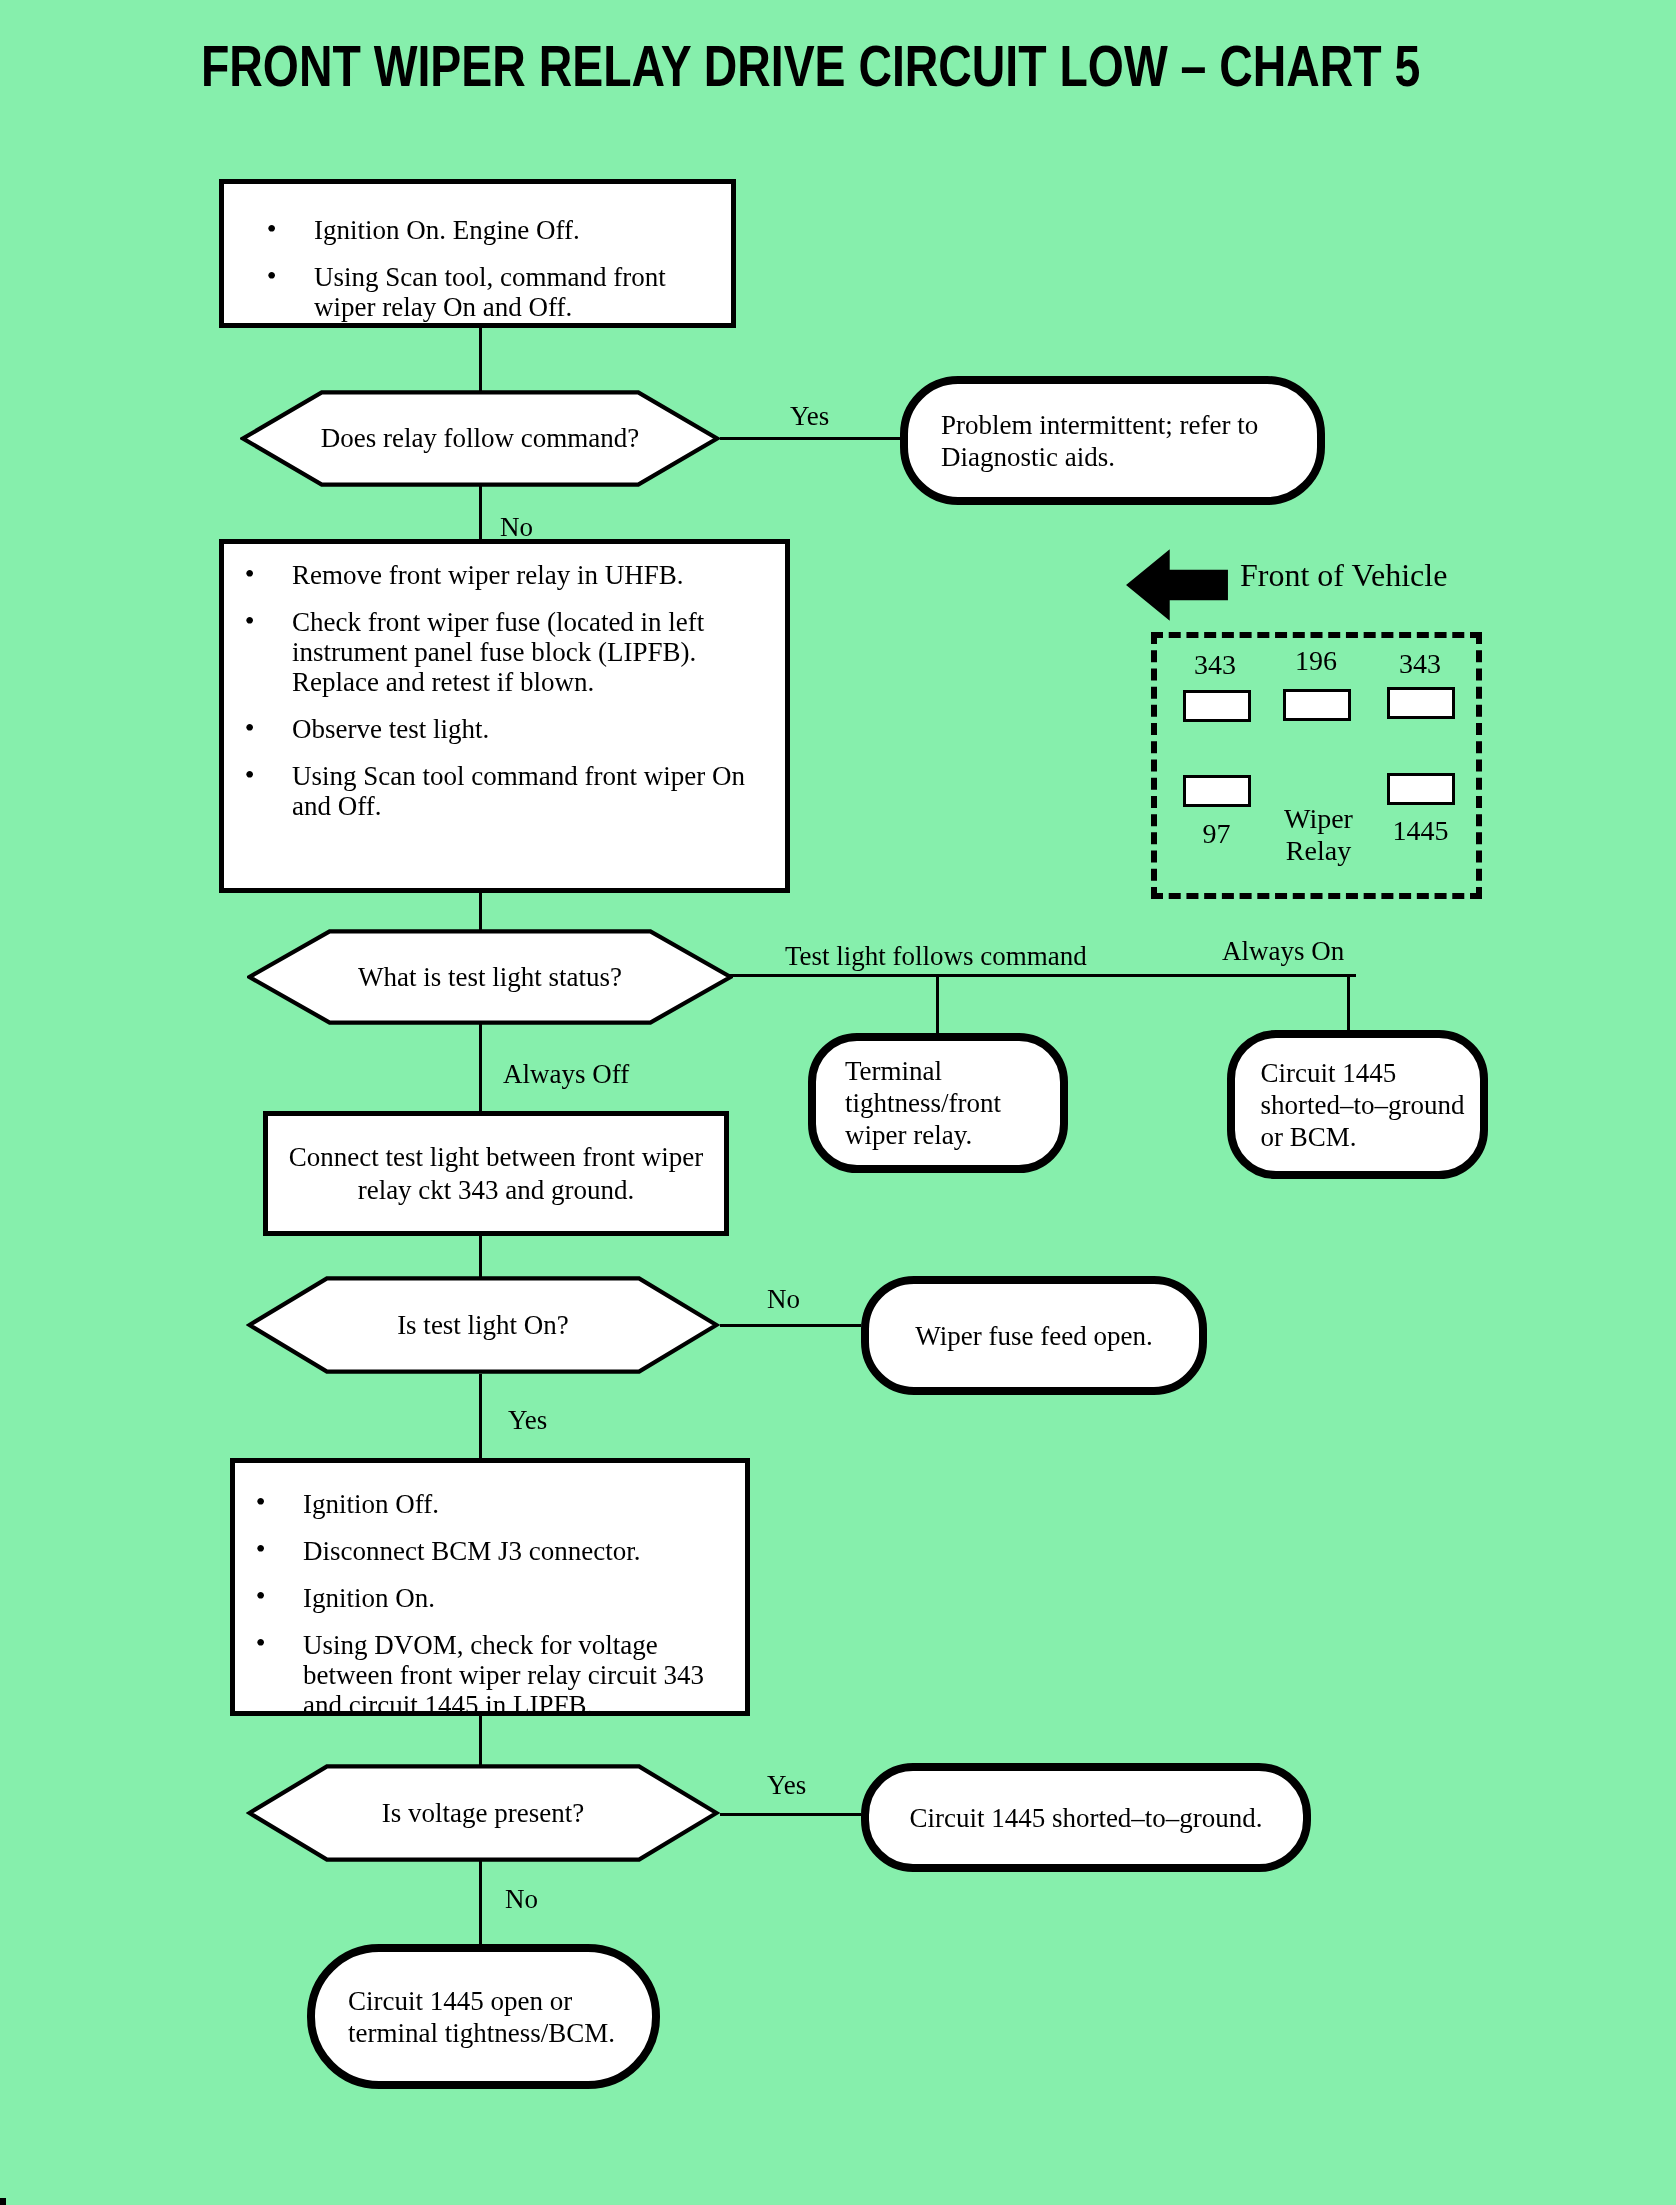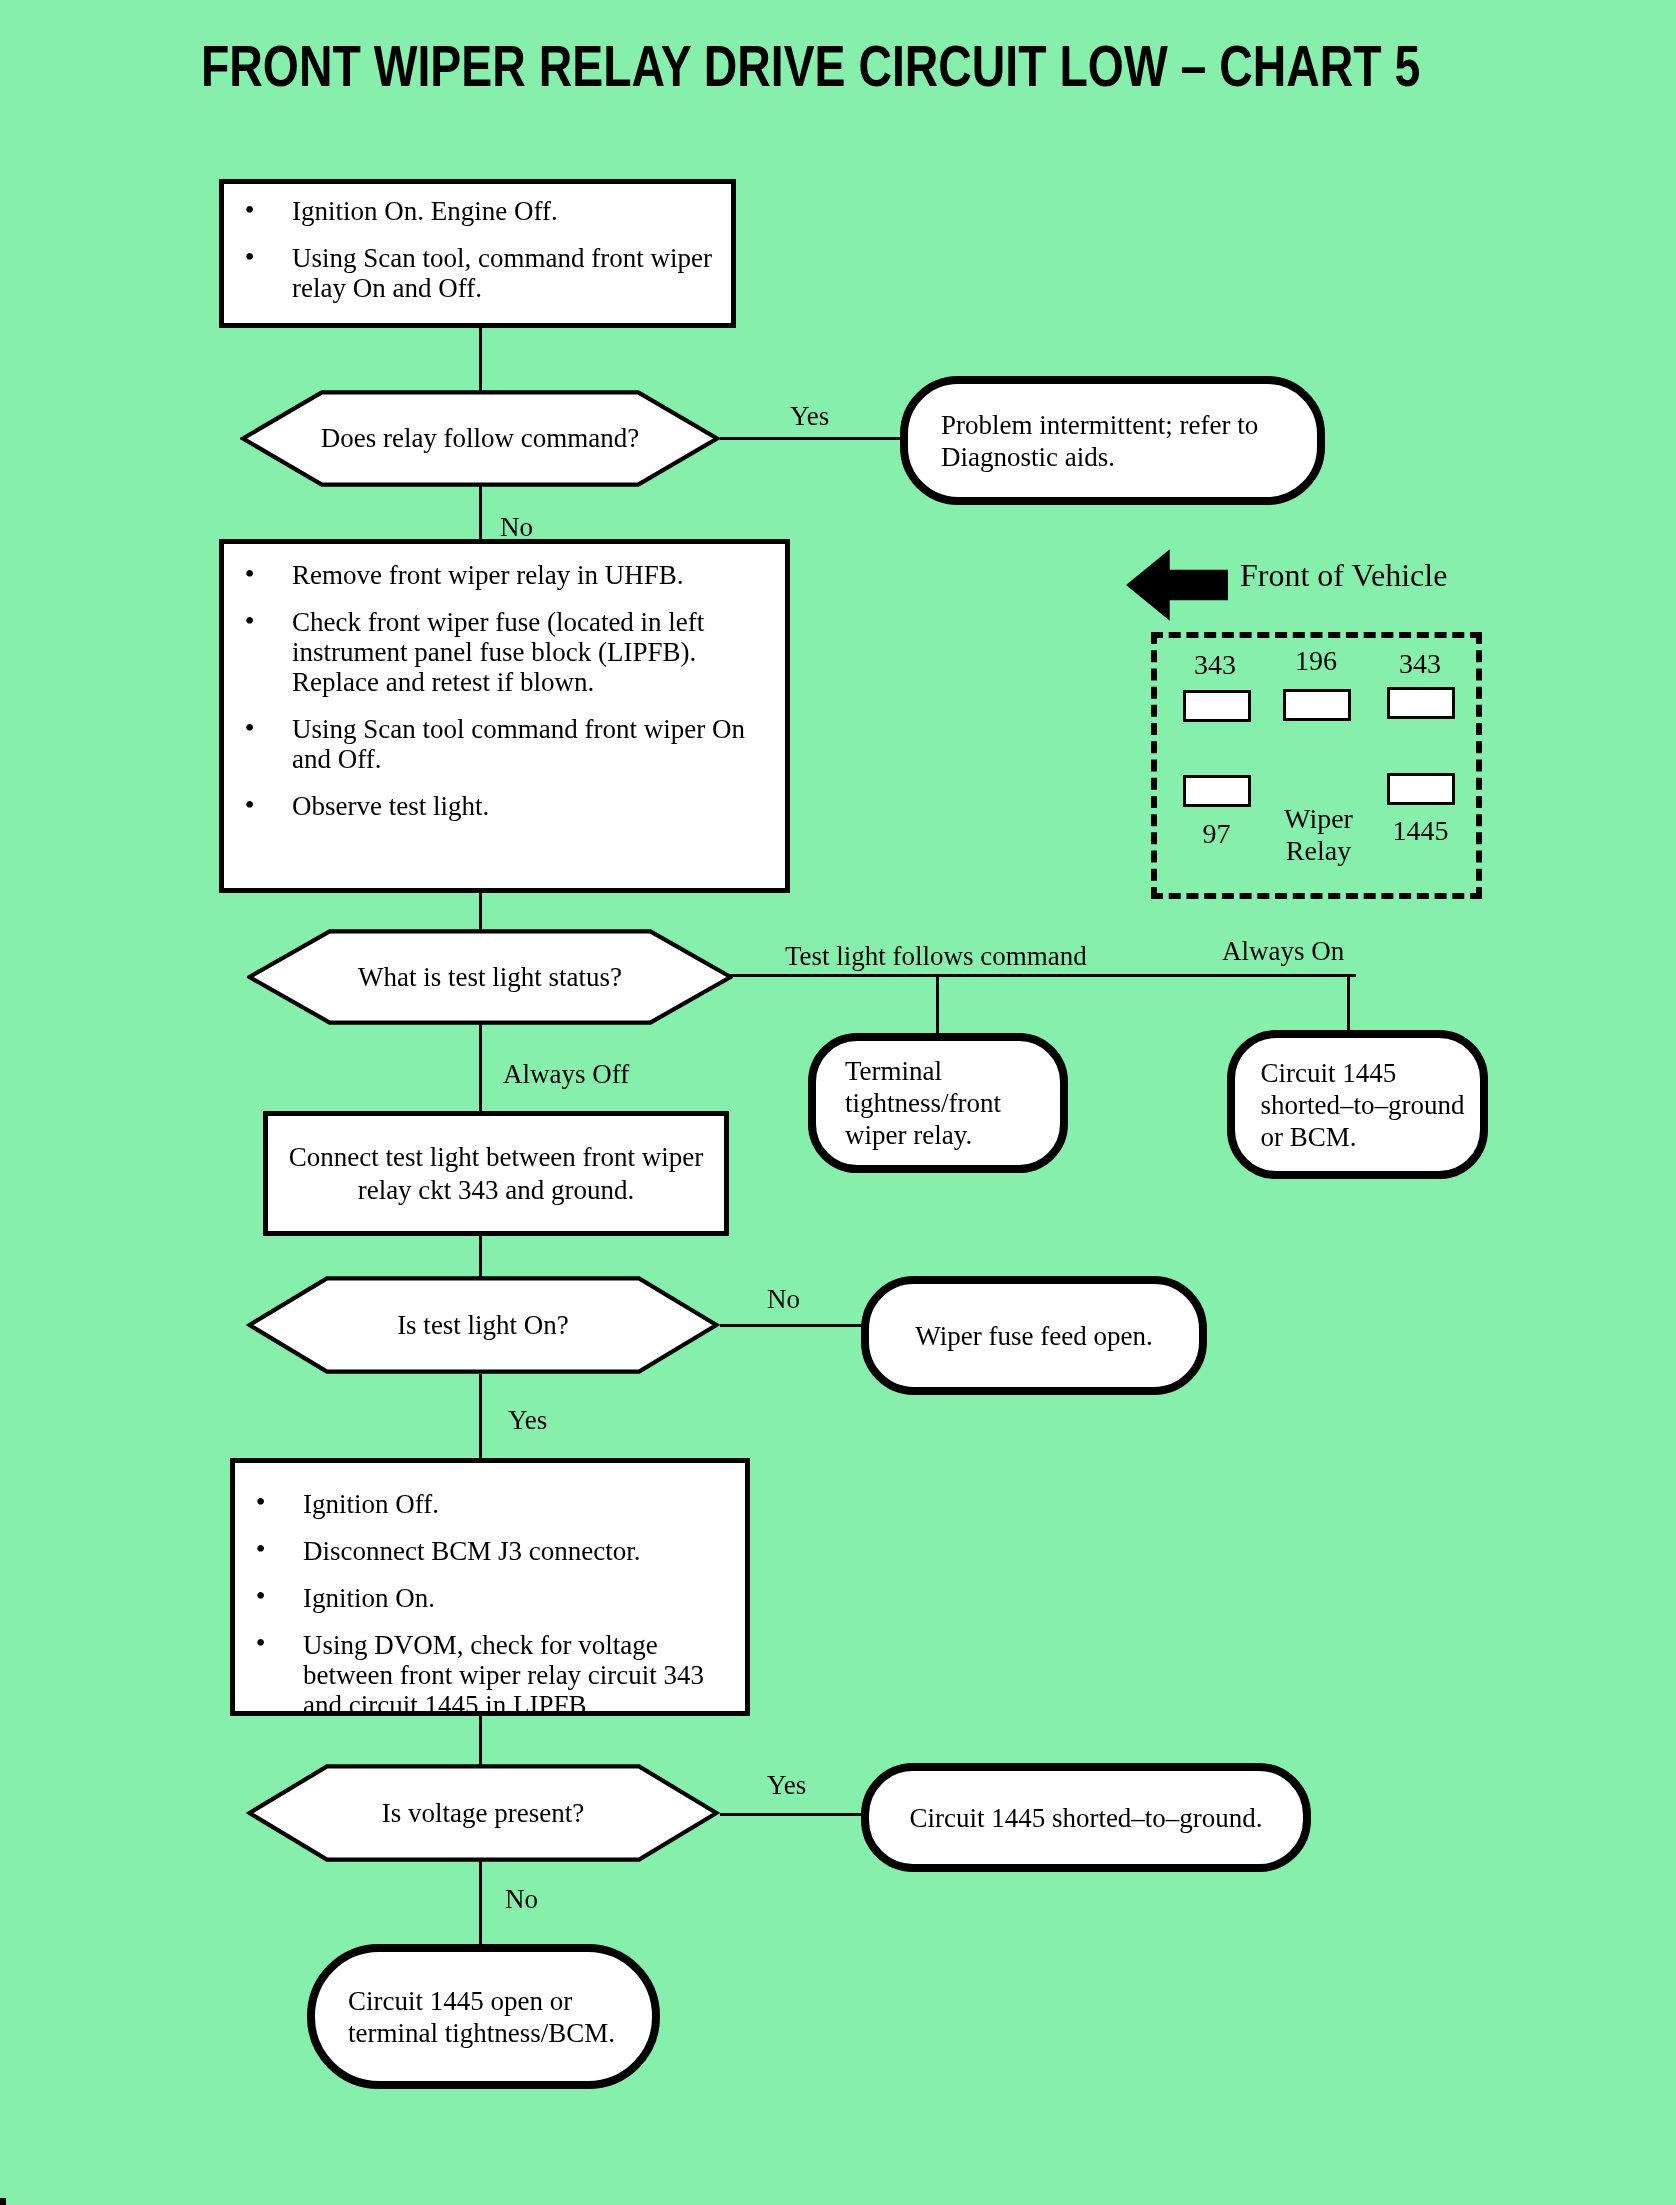--- a/index.html
+++ b/index.html
@@ -62,21 +62,21 @@
   <div class="vl" style="left:479px;top:1861px;height:84px;"></div>
 
   <div class="hl" style="left:720px;top:437px;width:182px;"></div>
   <div class="hl" style="left:729px;top:974px;width:627px;"></div>
   <div class="vl" style="left:936px;top:974px;height:61px;"></div>
   <div class="vl" style="left:1347px;top:974px;height:58px;"></div>
   <div class="hl" style="left:720px;top:1324px;width:141px;"></div>
   <div class="hl" style="left:720px;top:1813px;width:141px;"></div>
 
   <div class="box" style="left:219px;top:179px;width:517px;height:149px;">
-    <ul class="bl" style="margin-top:12px;">
+    <ul class="bl" style="margin-top:31px;padding-left:22px;">
       <li>Ignition On. Engine Off.</li>
       <li>Using Scan tool, command front wiper relay On and Off.</li>
     </ul>
   </div>
 
   <div class="hex" style="left:240px;top:390px;width:480px;height:97px;">
     <svg width="480" height="97" viewBox="0 0 790 160">
       <polygon points="134,4 656,4 786,80 656,156 134,156 4,80" fill="#fff" stroke="#000" stroke-width="7"></polygon>
     </svg>
     <div class="q">Does relay follow command?</div>
@@ -85,22 +85,22 @@
   <div class="lbl" style="left:500px;top:512px;">No</div>
 
   <div class="oval" style="left:900px;top:376px;width:425px;height:129px;border-radius:58px;">
     <div class="tx" style="max-width:365px;">Problem intermittent; refer to Diagnostic aids.</div>
   </div>
 
   <div class="box" style="left:219px;top:539px;width:571px;height:354px;">
     <ul class="bl" style="margin-top:16px;">
       <li>Remove front wiper relay in UHFB.</li>
       <li>Check front wiper fuse (located in left instrument panel fuse block (LIPFB). Replace and retest if blown.</li>
+      <li>Observe test light.</li>
       <li>Using Scan tool command front wiper On and Off.</li>
-      <li>Observe test light.</li>
     </ul>
   </div>
 
   <svg style="position:absolute;left:1126px;top:548px;" width="102" height="74" viewBox="0 0 168 122">
     <polygon points="0,61 72,2 72,36 168,36 168,86 72,86 72,120" fill="#000"></polygon>
   </svg>
   <div class="fov">Front of Vehicle</div>
 
   <div class="dashedbox">
     <div class="plabel" style="left:24px;top:11px;width:68px;">343</div>

